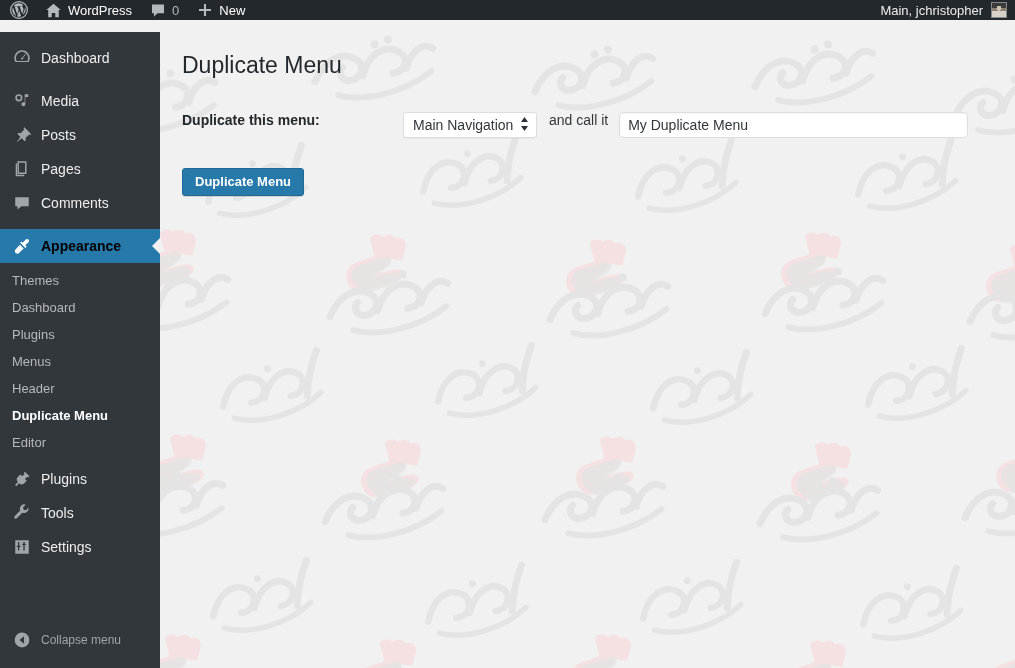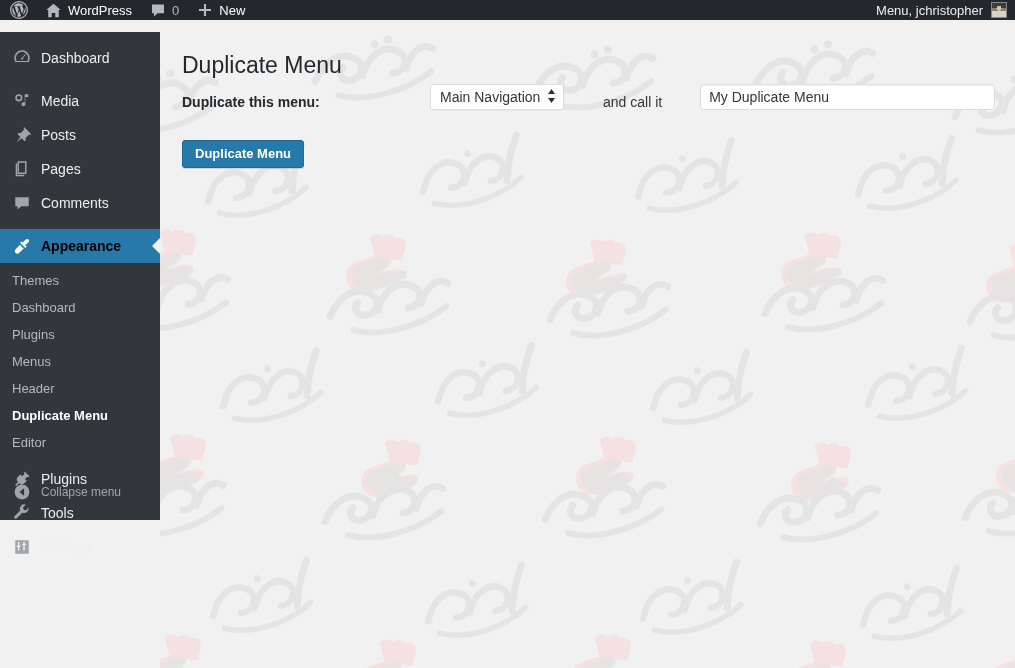--- a/index.html
+++ b/index.html
@@ -58,21 +58,21 @@
   .ab-count {
     color: #b4b9be;
     font-size: 13px;
   }
 
   
   #adminmenu {
     position: absolute;
     top: 32px; left: 0;
     width: 160px;
-    height: 488px;
+    height: 636px;
     background: #32373c;
     z-index: 40;
   }
   .menu-top {
     position: relative;
     display: flex;
     align-items: center;
     height: 34px;
     padding-left: 12px;
     color: #eee;
@@ -155,24 +155,24 @@
   #page-title {
     font-size: 23px;
     font-weight: 400;
     color: #23282d;
     line-height: 29px;
     padding: 9px 0 4px 0;
     margin: 0;
   }
   .form-row {
     display: flex;
-    align-items: flex-end;
+    align-items: flex-start;
+    margin-top: 28px;
     font-size: 14px;
     color: #32373c;
-    gap: 27px;
   }
   .field-label {
     font-weight: 700;
     width: 221px;
     flex: 0 0 221px;
     font-size: 14px;
     color: #23282d;
   }
   select.menu-select {
     appearance: none;
@@ -273,21 +273,21 @@
       <svg width="16" height="16" viewBox="0 0 20 20" fill="#b4b9be">
         <path d="M8.7 2.5h2.6v6.2h6.2v2.6h-6.2v6.2H8.7v-6.2H2.5V8.7h6.2z"></path>
       </svg>
     </span>
     <span class="ab-label">New</span>
   </div>
 
   <div class="ab-spacer"></div>
 
   <div class="ab-right">
-    <span>Menu, jchristopher</span>
+    <span>Main, jchristopher</span>
     <span class="avatar"></span>
   </div>
 </div>
 
 <div id="adminmenu">
 
   <div class="menu-sep"></div>
 
   <div class="menu-top">
     <span class="mi-icon">

